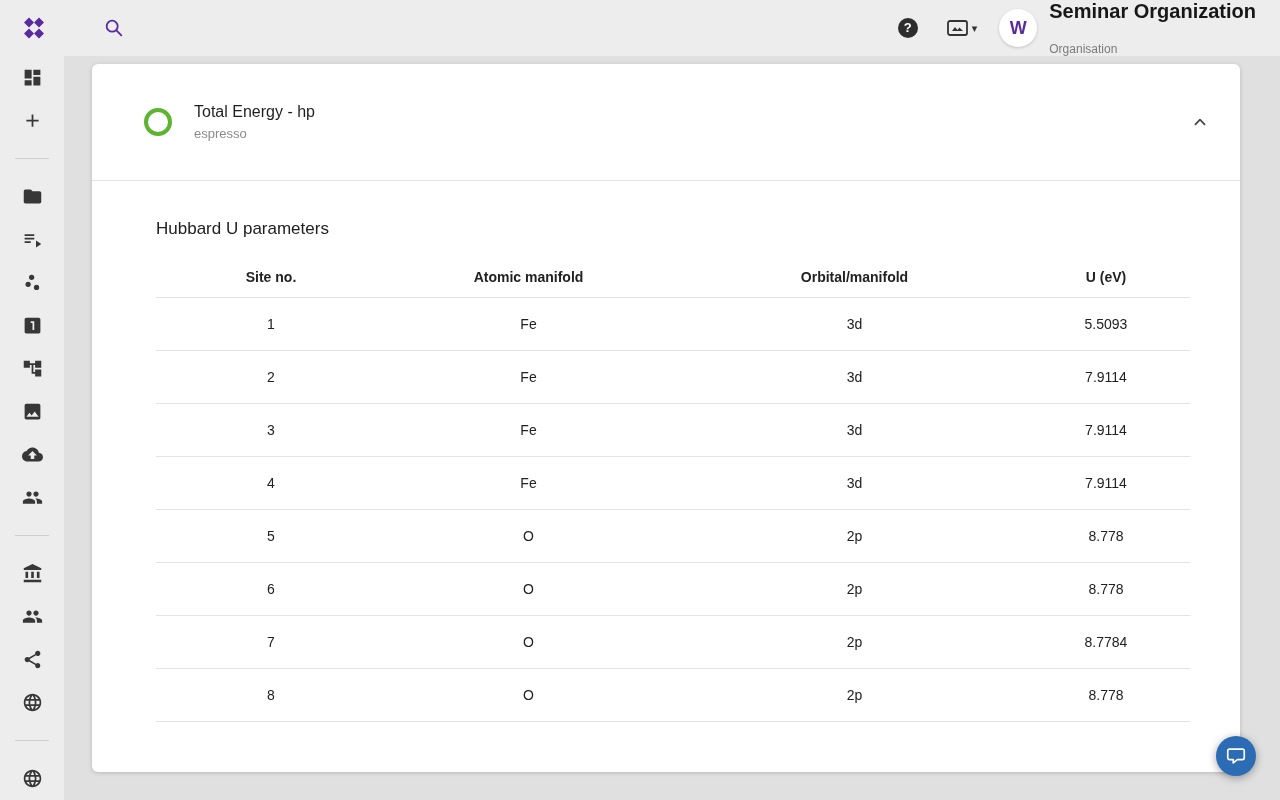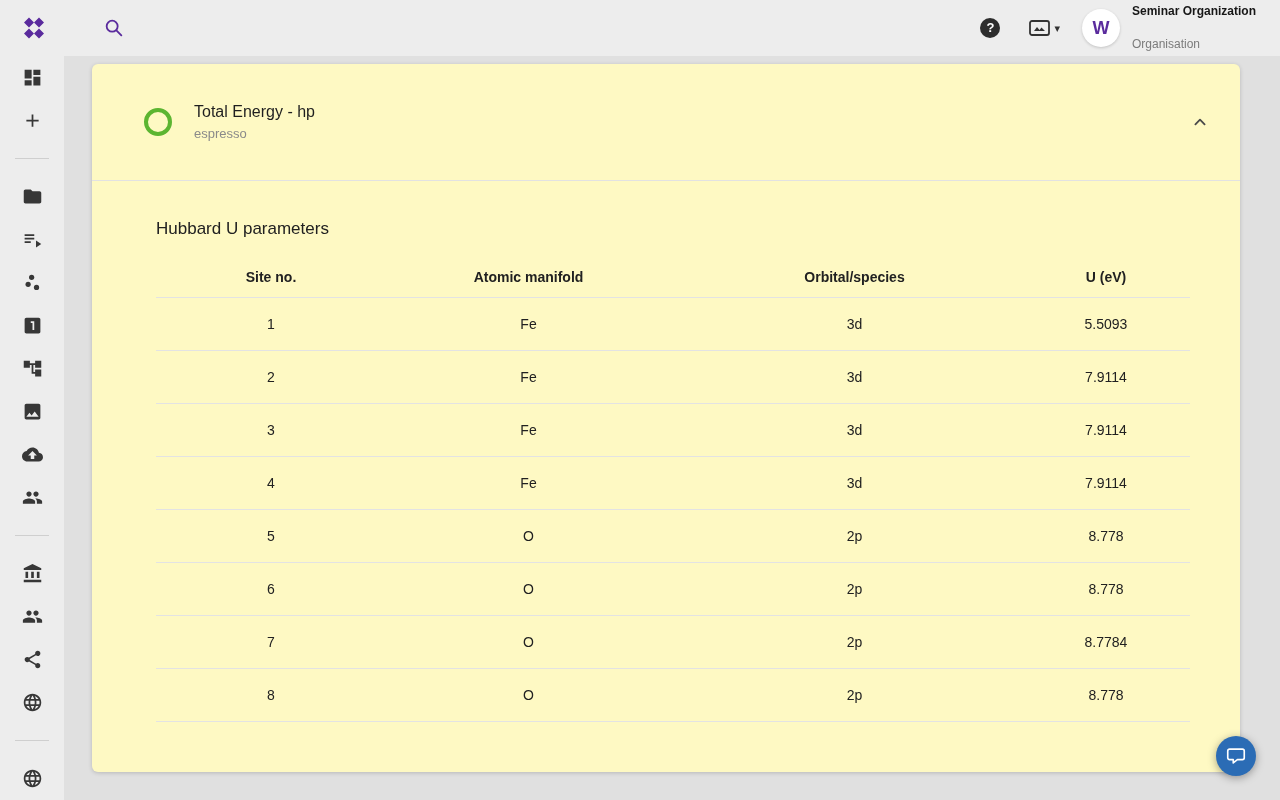--- a/index.html
+++ b/index.html
@@ -29,21 +29,21 @@
   .switcher { display: flex; align-items: center; margin-right: 22px; cursor: pointer; }
   .switcher .caret { font-size: 11px; color: #333; margin-left: 2px; }
   .avatar {
     width: 38px; height: 38px; border-radius: 50%;
     background: #fff; box-shadow: 0 1px 3px rgba(0,0,0,.18);
     display: flex; align-items: center; justify-content: center;
     font-size: 18px; font-weight: bold; color: var(--accent-purple, #5a2b9d);
     margin-right: 12px; cursor: pointer;
   }
   .org-block { margin-right: 24px; line-height: 1.25; }
-  .org-name { font-size: 12px; font-weight: bold; color: #171717; }
+  .org-name { font-size: 20px; font-weight: bold; color: #171717; }
   .org-sub { font-size: 12px; color: #7b7b7b; margin-top: 18px; }
 
   
   .sidebar {
     position: absolute; top: 56px; left: 0; width: 64px; height: 744px;
     background: var(--topbar-bg, #ededed);
     display: flex; flex-direction: column; align-items: center;
     overflow: hidden; z-index: 4;
   }
   .side-btn { width: 48px; height: 44px; display: flex; align-items: center; justify-content: center; cursor: pointer; }
@@ -51,21 +51,21 @@
   .side-divider { width: 34px; border-top: 1px solid #cfcfcf; margin: 16px 0; }
 
   
   .main {
     position: absolute; top: 56px; left: 64px; width: 1216px; height: 744px;
     background: var(--content-bg, #e0e0e0);
   }
   .card {
     margin: 8px 52px 28px 28px;
     width: 1148px; height: 708px;
-    background: #fef9c3; border-radius: 6px;
+    background: #ffffff; border-radius: 6px;
     box-shadow: 0 1px 4px rgba(0,0,0,.18);
     overflow: hidden;
   }
   .card-header {
     height: 117px; border-bottom: 1px solid #e2e2e2;
     display: flex; align-items: center;
     padding-left: 52px; padding-right: 26px;
   }
   .status-ring {
     width: 28px; height: 28px; border-radius: 50%;
@@ -235,21 +235,21 @@
         <colgroup>
             <col style="width:214px">
             <col style="width:317px">
             <col style="width:335px">
             <col>
           </colgroup>
         <thead>
             <tr id="table-head-row">
               <th>Site no.</th>
               <th>Atomic manifold</th>
-              <th>Orbital/species</th>
+              <th>Orbital/manifold</th>
               <th>U (eV)</th>
             </tr>
           </thead>
         <tbody id="table-body">
             <tr>
               <td>1</td>
               <td>Fe</td>
               <td>3d</td>
               <td>5.5093</td>
             </tr>

